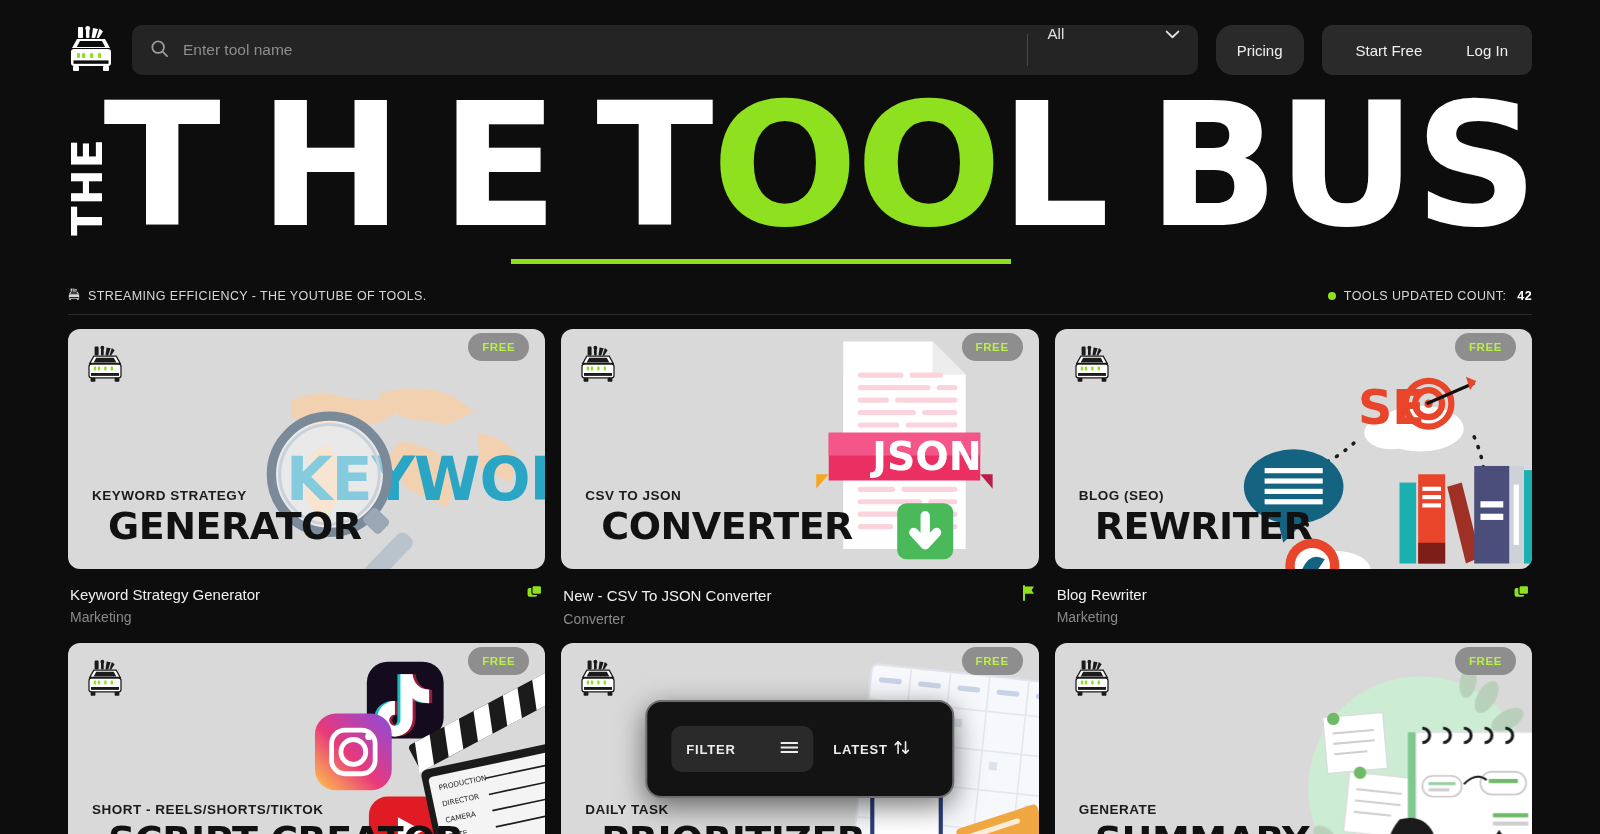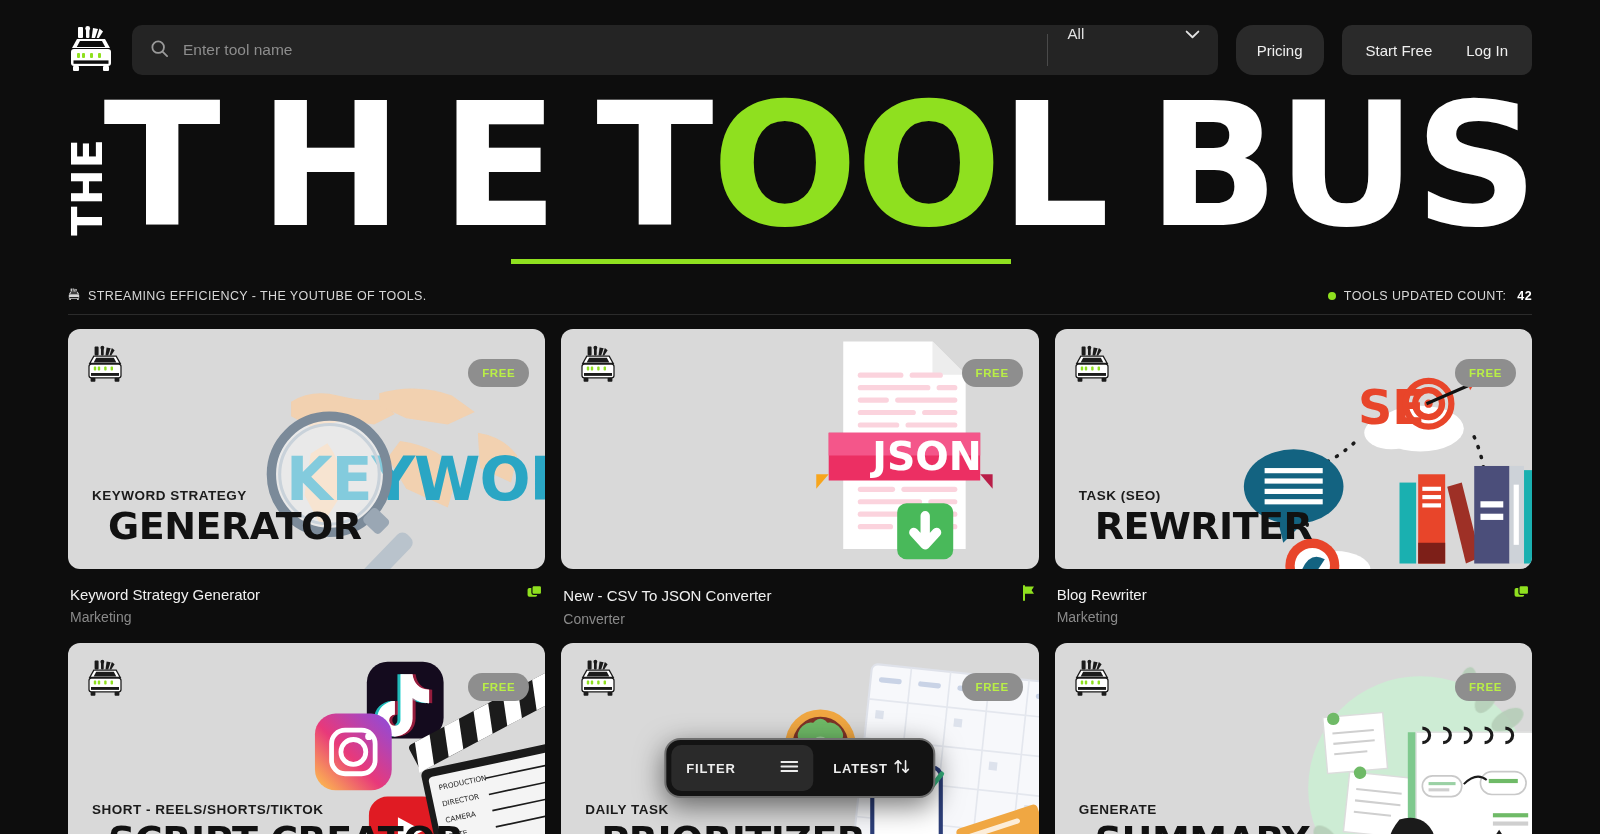--- a/index.html
+++ b/index.html
@@ -101,20 +101,21 @@
     display: flex;
     align-items: center;
     gap: 34px;
     padding: 0 24px;
   }
   .nav-link {
     color: #efefef;
     font-size: 15px;
     cursor: pointer;
     white-space: nowrap;
+    margin-left: 10px;
   }
 
   
   .hero {
     position: relative;
     margin: 8px 68px 0 68px;
     height: 180px;
   }
   .hero-rule-wrap {
     position: absolute;
@@ -208,21 +209,21 @@
     overflow: hidden;
   }
   .bus-badge {
     position: absolute;
     top: 16px; left: 18px;
     width: 38px; height: 40px;
     z-index: 4;
   }
   .free-pill {
     position: absolute;
-    top: 30px; right: 16px;
+    top: 4px; right: 16px;
     background: #8e8e8e;
     color: #b9ef46;
     font-size: 11.5px;
     font-weight: 700;
     letter-spacing: 0.6px;
     padding: 8px 14px;
     border-radius: 16px;
     z-index: 4;
   }
   .thumb-text {
@@ -264,21 +265,21 @@
 
   
   .filterbar {
     position: absolute;
     left: 50%;
     transform: translateX(-50%);
     bottom: 36px;
     background: #131313;
     border: 2px solid #6f6f6f;
     border-radius: 16px;
-    padding: 5px;
+    padding: 24px;
     display: flex;
     align-items: center;
     gap: 6px;
     z-index: 50;
     box-shadow: 0 8px 28px rgba(0,0,0,0.55);
   }
   .filter-chip {
     background: #2a2a2a;
     border-radius: 10px;
     height: 46px;
@@ -531,20 +532,24 @@
             </g>
             <g fill="#8fe01f">
               <rect x="9" y="27" width="3" height="5" rx="1"></rect>
               <rect x="14" y="27" width="3" height="5" rx="1"></rect>
               <rect x="22" y="27" width="3" height="5" rx="1"></rect>
               <rect x="30" y="27" width="3" height="5" rx="1"></rect>
             </g>
           </svg>
         </div>
         <div class="free-pill">FREE</div>
+        <div class="thumb-text">
+          <div class="thumb-kicker">CSV TO JSON</div>
+          <div class="thumb-title">CONVERTER</div>
+        </div>
       </div>
       <div class="card-footer">
         <span class="card-name">New - CSV To JSON Converter</span>
         <span class="footer-icon">
           <svg width="16" height="16" viewBox="0 0 16 16">
             <path d="M3 1 v14" stroke="#8fe01f" stroke-width="2" stroke-linecap="round"></path>
             <path d="M4 1.6 h9 l-2.4 3.6 L13 8.8 H4 z" fill="#8fe01f"></path>
           </svg>
         </span>
       </div>
@@ -625,21 +630,21 @@
             <g fill="#8fe01f">
               <rect x="9" y="27" width="3" height="5" rx="1"></rect>
               <rect x="14" y="27" width="3" height="5" rx="1"></rect>
               <rect x="22" y="27" width="3" height="5" rx="1"></rect>
               <rect x="30" y="27" width="3" height="5" rx="1"></rect>
             </g>
           </svg>
         </div>
         <div class="free-pill">FREE</div>
         <div class="thumb-text">
-          <div class="thumb-kicker">TASK (SEO)</div>
+          <div class="thumb-kicker">BLOG (SEO)</div>
           <div class="thumb-title">REWRITER</div>
         </div>
       </div>
       <div class="card-footer">
         <span class="card-name">Blog Rewriter</span>
         <span class="footer-icon">
           <svg width="16" height="14" viewBox="0 0 18 16">
             <rect x="0.5" y="3.5" width="11" height="10" rx="2" fill="#8fe01f"></rect>
             <rect x="5.5" y="0.8" width="11" height="10" rx="2" fill="#8fe01f" stroke="#0d0d0d" stroke-width="1.4"></rect>
           </svg>

